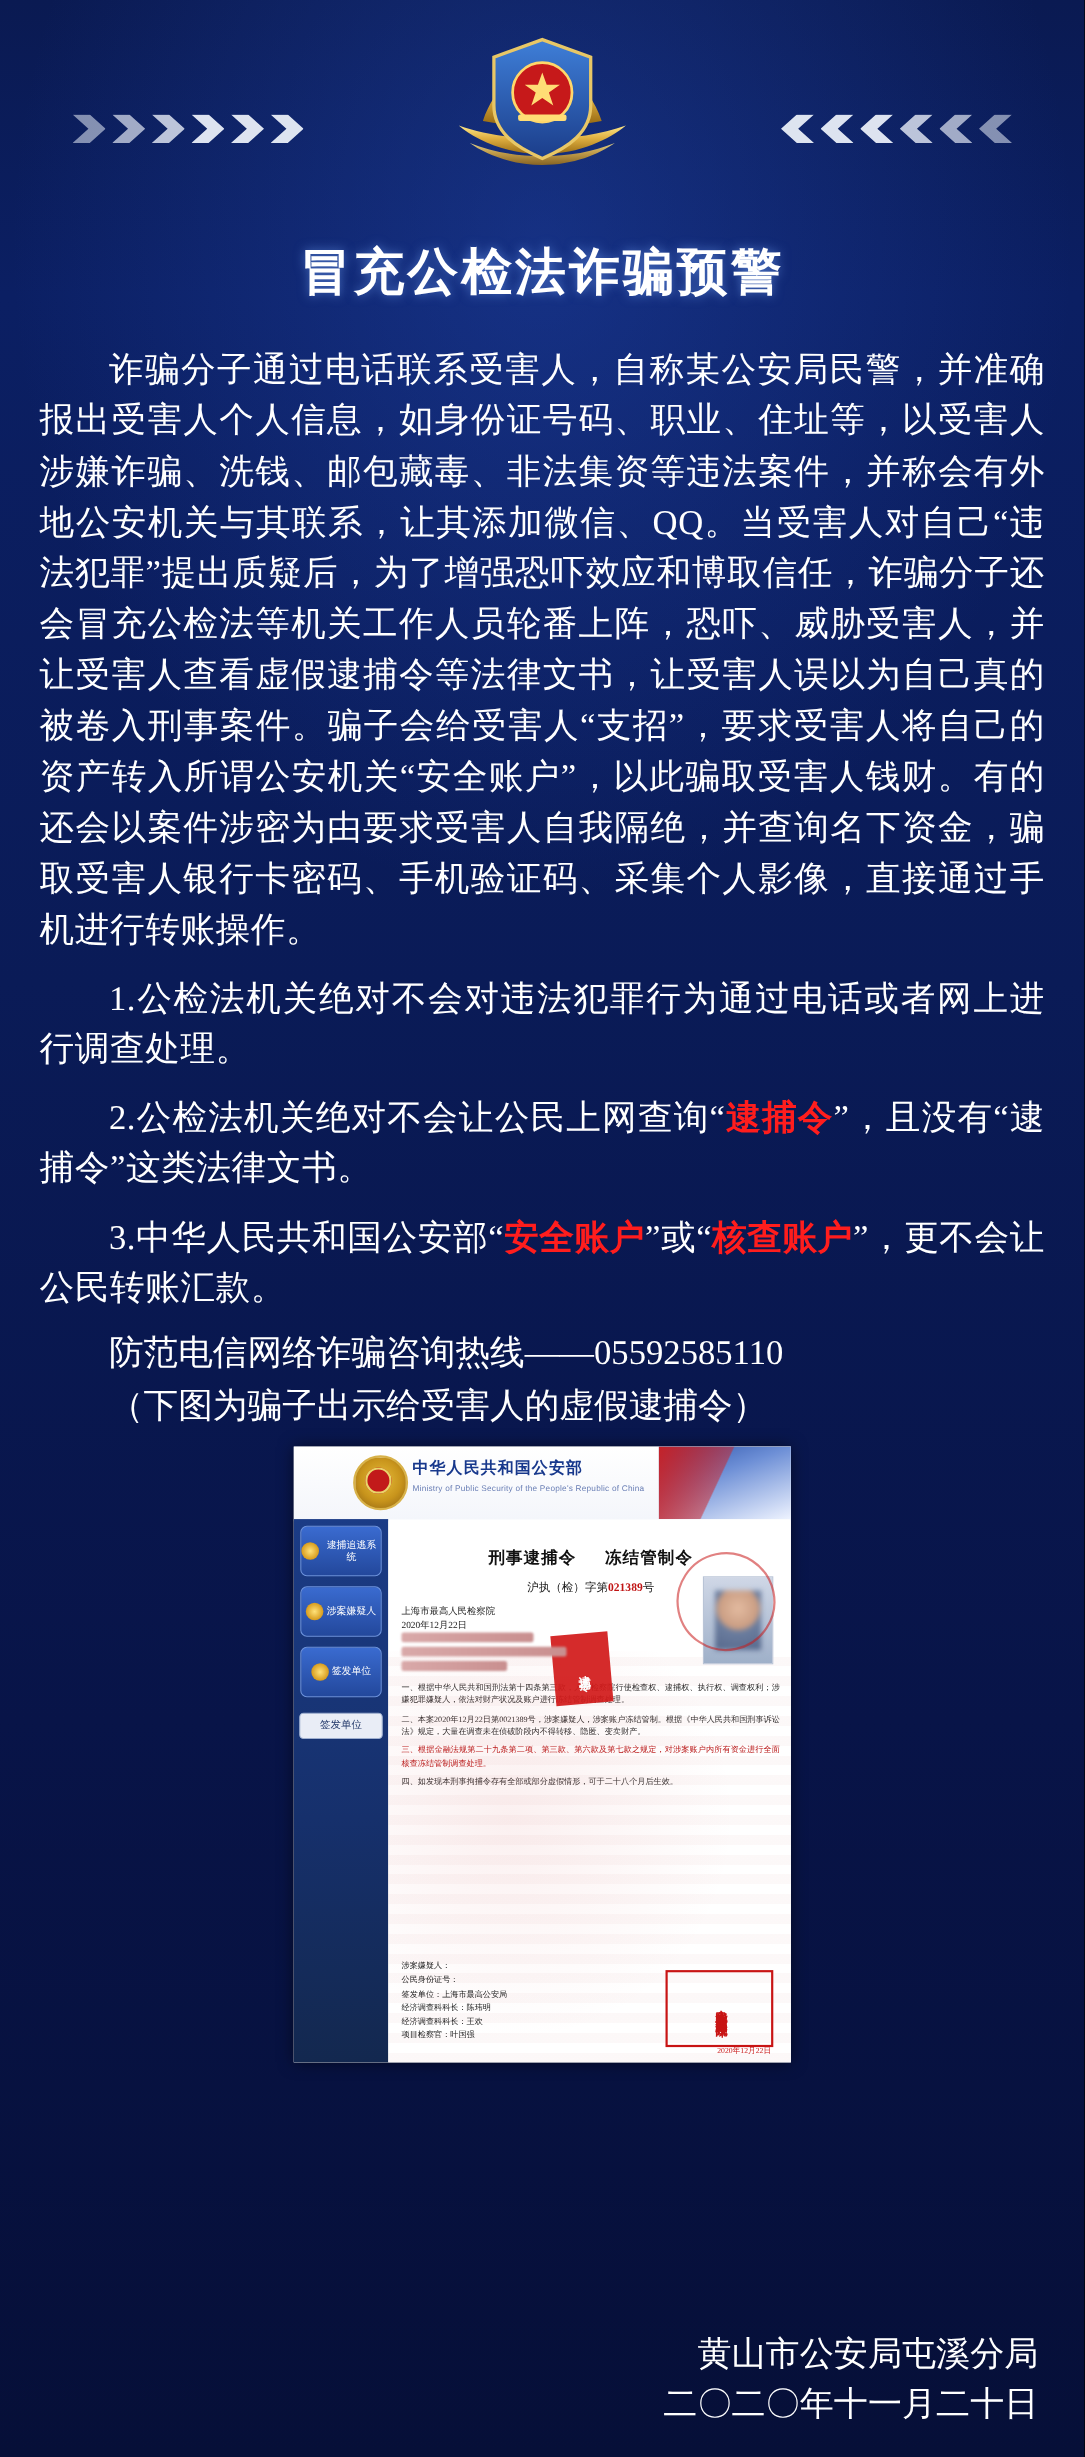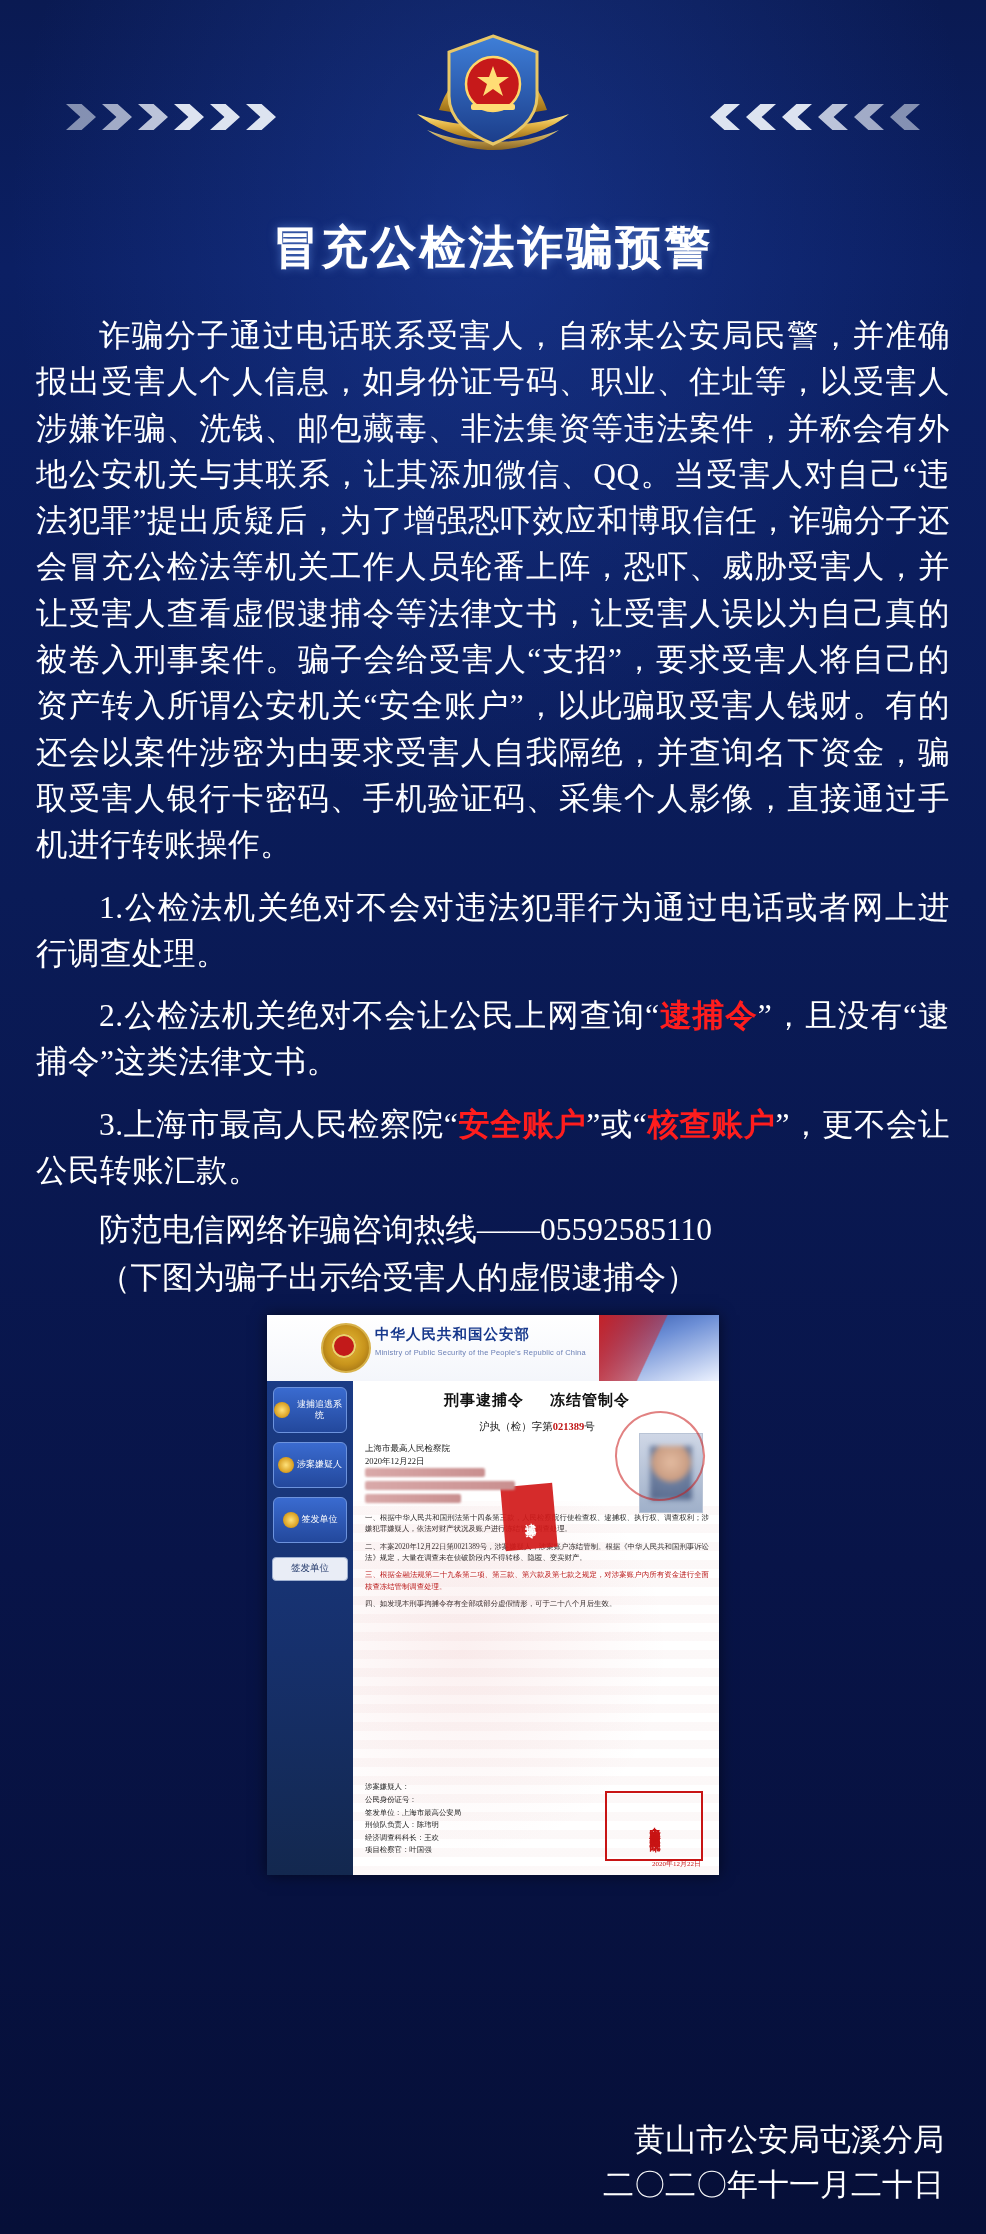--- a/index.html
+++ b/index.html
@@ -245,21 +245,21 @@
   }
   .doc-heads {
     display: flex;
     justify-content: center;
     gap: 26px;
     color: #111;
     font-size: 15px;
     font-weight: bold;
     font-family: "Liberation Serif", serif;
     letter-spacing: 1px;
-    margin-top: 2px;
+    margin-top: 18px;
   }
   .doc-no {
     text-align: center;
     margin-top: 10px;
     font-size: 10.5px;
     color: #1a1a1a;
     font-family: "Liberation Serif", serif;
   }
   .doc-no b { color: #c01414; }
   .doc-org {
@@ -439,21 +439,21 @@
 
     <p>
       <span>1.</span><span>公检法机关绝对不会对违法犯罪行为通过电话或者网上进行调查处理。</span>
     </p>
 
     <p>
       <span>2.</span><span>公检法机关绝对不会让公民上网查询“</span><span class="red">逮捕令</span><span>”，且没有“逮捕令”这类法律文书。</span>
     </p>
 
     <p>
-      <span>3.</span><span>上海市最高人民检察院“</span><span class="red">安全账户</span><span>”或“</span><span class="red">核查账户</span><span>”，更不会让公民转账汇款。</span>
+      <span>3.</span><span>中华人民共和国公安部“</span><span class="red">安全账户</span><span>”或“</span><span class="red">核查账户</span><span>”，更不会让公民转账汇款。</span>
     </p>
   </div>
 
   <div class="hotline">
     <p>防范电信网络诈骗咨询热线——05592585110</p>
     <p>（下图为骗子出示给受害人的虚假逮捕令）</p>
   </div>
 
   <div class="doc-wrap">
     <div class="doc">
@@ -505,21 +505,21 @@
 
         <div class="doc-para">一、根据中华人民共和国刑法第十四条第三款，人民检察院行使检查权、逮捕权、执行权、调查权利；涉嫌犯罪嫌疑人，依法对财产状况及账户进行冻结管制调查处理。</div>
         <div class="doc-para">二、本案2020年12月22日第0021389号，涉案嫌疑人，涉案账户冻结管制。根据《中华人民共和国刑事诉讼法》规定，大量在调查未在侦破阶段内不得转移、隐匿、变卖财产。</div>
         <div class="doc-para red-t">三、根据金融法规第二十九条第二项、第三款、第六款及第七款之规定，对涉案账户内所有资金进行全面核查冻结管制调查处理。</div>
         <div class="doc-para">四、如发现本刑事拘捕令存有全部或部分虚假情形，可于二十八个月后生效。</div>
 
         <div class="doc-fields">
           <div>涉案嫌疑人：</div>
           <div>公民身份证号：</div>
           <div>签发单位：上海市最高公安局</div>
-          <div>刑侦队负责人：陈玮明</div>
+          <div>经济调查科科长：陈玮明</div>
           <div>经济调查科科长：王欢</div>
           <div>项目检察官：叶国强</div>
         </div>
 
         <div class="doc-seal">中华人民共和国最高人民检察院印</div>
         <div class="doc-seal-date">2020年12月22日</div>
       </div>
     </div>
   </div>
 

